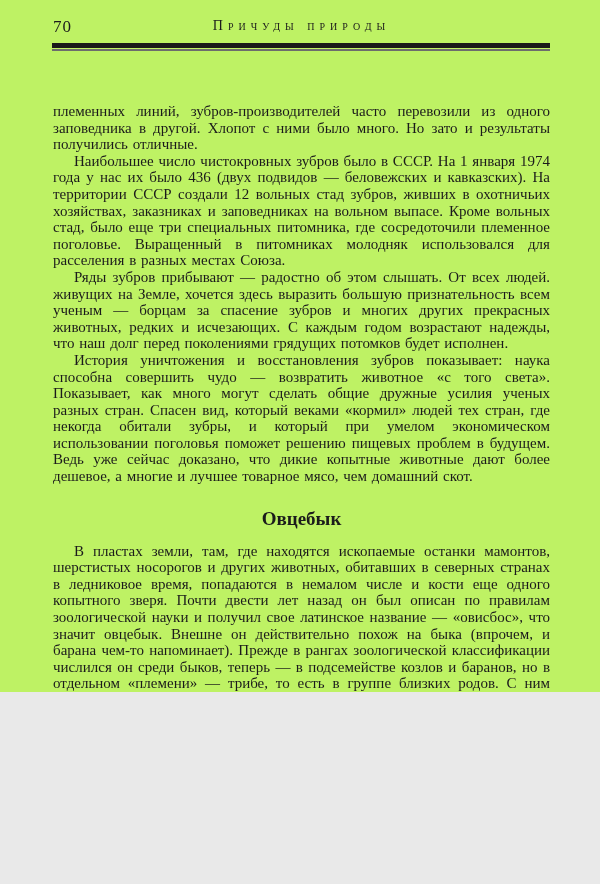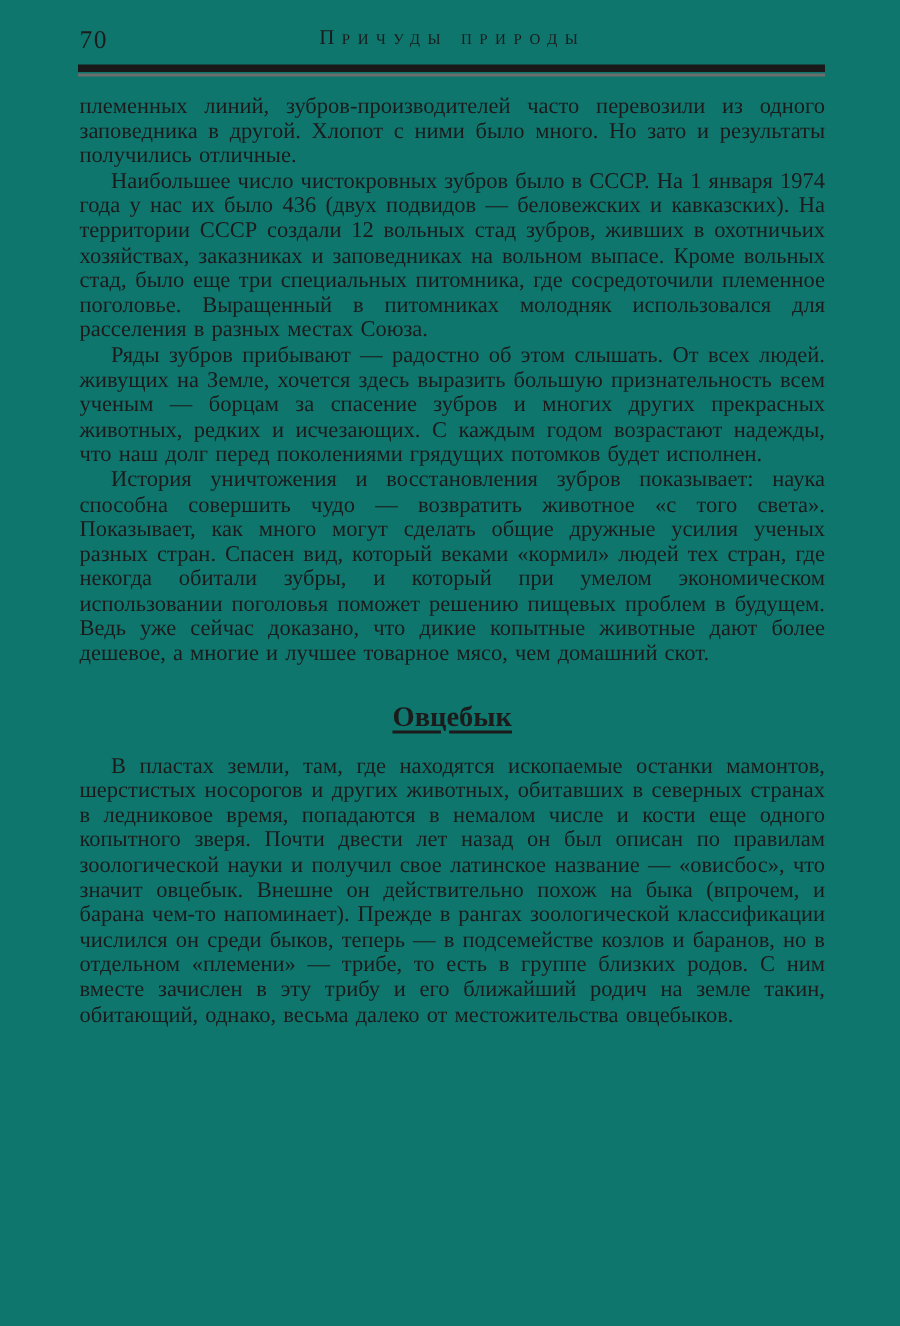--- a/index.html
+++ b/index.html
@@ -1,20 +1,20 @@
 <!DOCTYPE html>
 <html lang="ru"><head>
 <meta charset="utf-8">
 <style>
   html, body { margin: 0; padding: 0; background: #e9e9e9; }
   .page {
     position: relative;
     width: 600px;
-    height: 884px;
-    background: #0f766e;
+    height: 692px;
+    background: #bef264;
     overflow: hidden;
     font-family: "Liberation Serif", serif;
     color: #1b1b1b;
   }
   
   .running-head {
     position: absolute;
     top: 16px;
     left: 53px;
     width: 497px;
@@ -64,31 +64,31 @@
     word-spacing: 1px;
     hyphens: auto;
     -webkit-hyphens: auto;
   }
   .text-column p {
     margin: 0;
     text-indent: 21px;
   }
   .text-column p.continuation {
     text-indent: 0;
+    margin-top: 40px;
   }
   .section-heading {
     margin: 23px 0 13px 0;
     text-align: center;
     font-size: 19px;
     font-weight: bold;
     line-height: 22px;
     text-indent: 0;
   }
   .section-heading .underlined {
-    text-decoration: underline;
     text-decoration-thickness: 2px;
     text-underline-offset: 3px;
   }
 </style>
 </head>
 <body>
 
 <div class="page">
 
   <div class="running-head">

